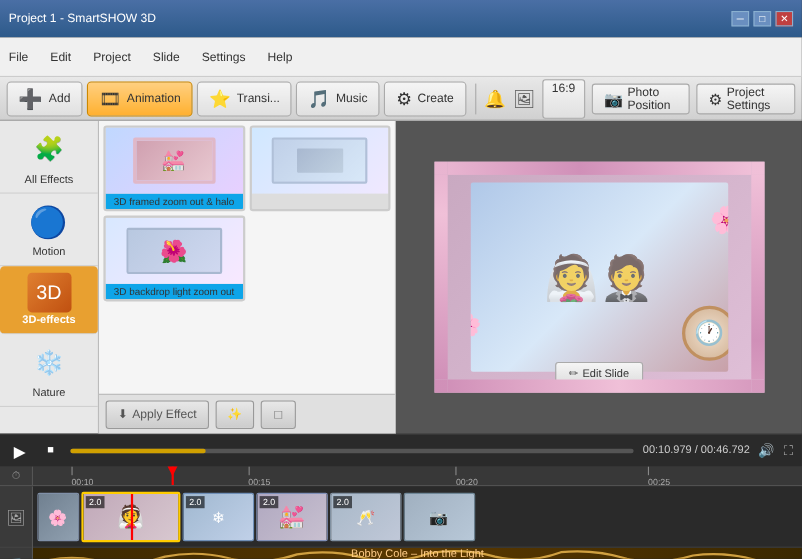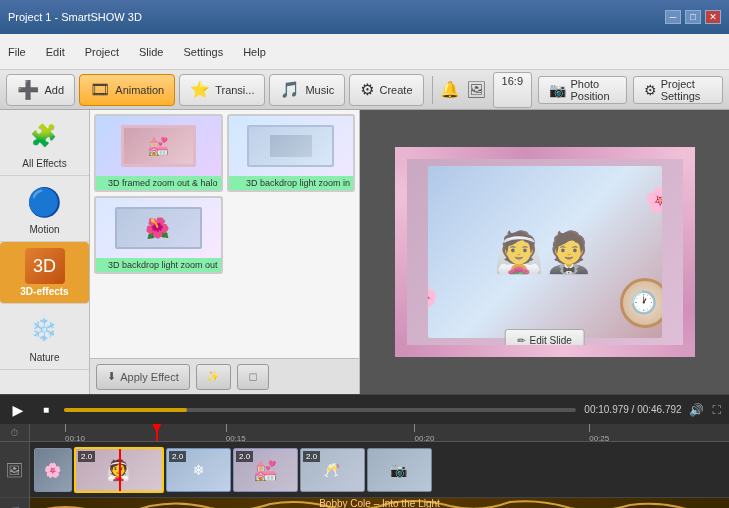--- a/index.html
+++ b/index.html
@@ -33,21 +33,21 @@
     .effect-item.active { background: #e8a030; border-radius: 4px; }
     .effect-icon { width: 40px; height: 40px; display: flex; align-items: center; justify-content: center; font-size: 22px; margin-bottom: 2px; }
     .effect-label { font-size: 10px; color: #333; text-align: center; }
     .effect-item.active .effect-label { color: #fff; font-weight: bold; }
 
     
     .effects-grid { width: 270px; background: #f5f5f5; border-right: 1px solid #bbb; display: flex; flex-direction: column; }
     .effects-scroll { flex: 1; overflow-y: auto; padding: 4px; display: grid; grid-template-columns: 1fr 1fr; gap: 4px; align-content: start; }
     .effect-thumb { background: #ddd; border: 2px solid #ccc; border-radius: 3px; cursor: pointer; overflow: hidden; }
     .effect-thumb-inner { width: 100%; height: 60px; background: linear-gradient(135deg, #c8d8f0, #e8e8ff); position: relative; display: flex; align-items: center; justify-content: center; }
-    .effect-thumb-label { font-size: 9px; color: #333; text-align: right; padding: 2px 3px; background: #86efac; }
+    .effect-thumb-label { font-size: 9px; color: #333; text-align: center; padding: 2px 3px; background: #0ea5e9; }
     .effects-bottom { height: 36px; background: #e0e0e0; border-top: 1px solid #bbb; display: flex; align-items: center; padding: 0 6px; gap: 6px; }
     .apply-btn { height: 26px; padding: 0 10px; background: linear-gradient(to bottom, #e8e8e8, #ccc); border: 1px solid #999; border-radius: 3px; font-size: 11px; color: #555; cursor: pointer; display: flex; align-items: center; gap: 4px; }
 
     
     .preview-area { flex: 1; background: #555; position: relative; display: flex; align-items: center; justify-content: center; overflow: hidden; }
     .preview-frame { width: 300px; height: 210px; position: relative; }
     .edit-slide-btn { position: absolute; bottom: 6px; left: 50%; transform: translateX(-50%); height: 22px; padding: 0 12px; background: linear-gradient(to bottom, #f5f5f5, #ddd); border: 1px solid #aaa; border-radius: 3px; font-size: 10px; color: #333; cursor: pointer; display: flex; align-items: center; gap: 4px; white-space: nowrap; }
 
     
     .playback-bar { height: 30px; background: #2a2a2a; display: flex; align-items: center; padding: 0 8px; gap: 8px; border-top: 1px solid #444; }
@@ -171,21 +171,20 @@
         </div>
         <div class="effect-thumb-label">3D framed zoom out &amp; halo</div>
       </div>
 
       <div class="effect-thumb">
         <div class="effect-thumb-inner" style="background:linear-gradient(135deg,#d0e8ff,#f0e8ff);">
           <div style="width:70%;height:70%;background:linear-gradient(135deg,#c0d0e8,#d8e8f8);border:2px solid #b0c0d8;border-radius:2px;display:flex;align-items:center;justify-content:center;">
             <div style="width:50%;height:60%;background:linear-gradient(135deg,#a8b8d0,#c0d0e0);border-radius:1px;"></div>
           </div>
         </div>
-        <div class="effect-thumb-label">3D backdrop light zoom in</div>
       </div>
 
       <div class="effect-thumb">
         <div class="effect-thumb-inner" style="background:linear-gradient(135deg,#d8e8ff,#f8e8ff);">
           <div style="width:70%;height:70%;background:linear-gradient(135deg,#b8c8e0,#d0d8f0);border:2px solid #a8b8d0;border-radius:2px;display:flex;align-items:center;justify-content:center;font-size:20px;">🌺</div>
         </div>
         <div class="effect-thumb-label">3D backdrop light zoom out</div>
       </div>
 
     </div>

